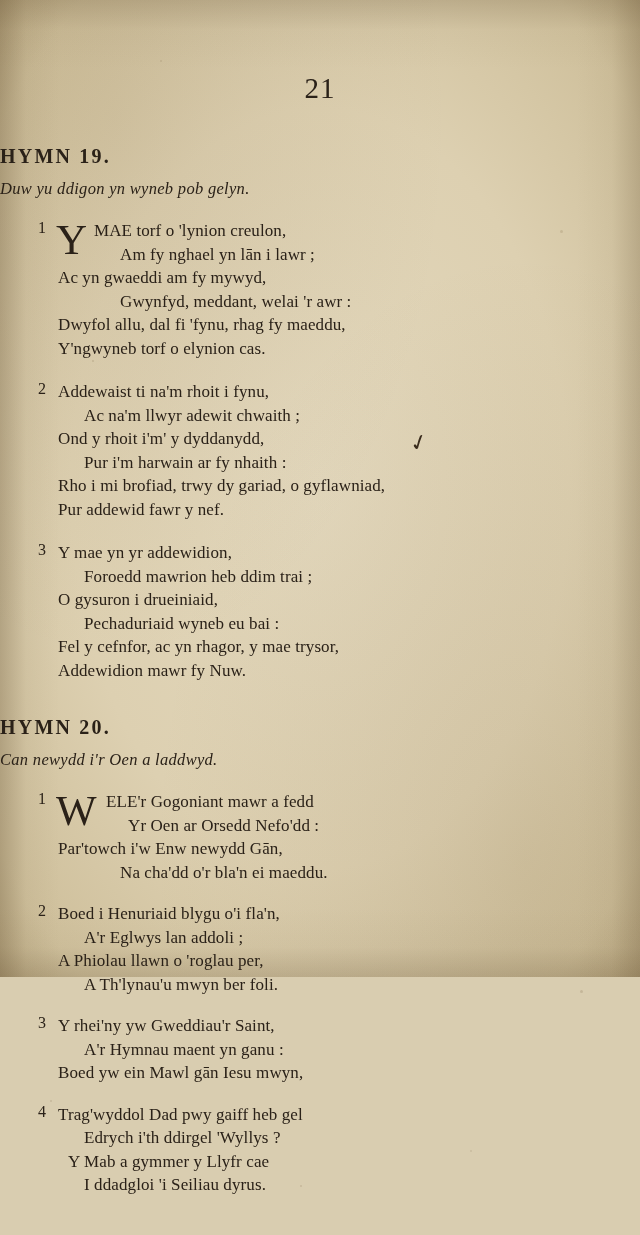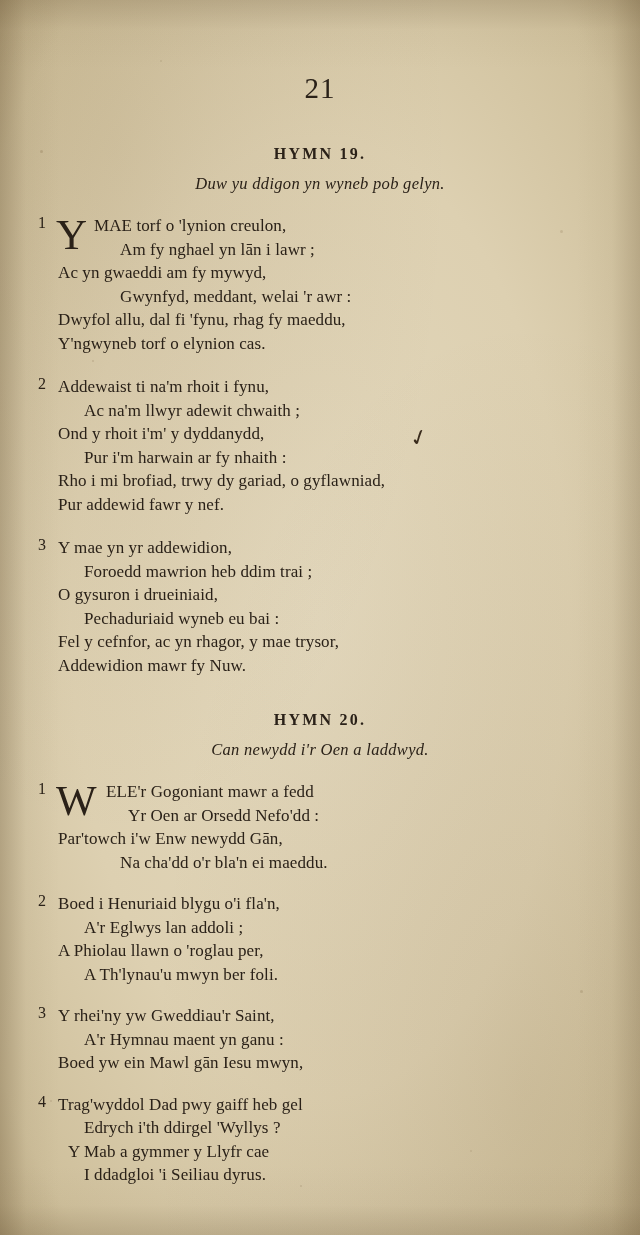--- a/index.html
+++ b/index.html
@@ -9,21 +9,21 @@
   body {
     width: 640px;
     height: 1235px;
     background: #d9cdb0;
     font-family: "Liberation Serif", serif;
     overflow: hidden;
   }
   .page {
     position: relative;
     width: 640px;
-    height: 1235px;
+    height: 977px;
     background:
       radial-gradient(ellipse at 18% 12%, rgba(120,95,55,0.10) 0%, rgba(120,95,55,0) 45%),
       radial-gradient(ellipse at 82% 88%, rgba(120,95,55,0.12) 0%, rgba(120,95,55,0) 50%),
       radial-gradient(ellipse at 50% 50%, #e3d8bd 0%, #ddd0b1 55%, #cfc09c 88%, #bfae88 100%);
     box-sizing: border-box;
   }
   .edge-shade {
     position: absolute;
     inset: 0;
     pointer-events: none;
@@ -47,29 +47,28 @@
     color: #2a2118;
   }
   .page-number {
     text-align: center;
     font-size: 29px;
     letter-spacing: 1px;
     margin-top: 72px;
     font-family: "Liberation Serif", serif;
   }
   .hymn-title {
-    text-align: center;
-    font-size: 16px;
+    font-size: 20px;
     font-weight: bold;
     letter-spacing: 2.2px;
     margin-top: 40px;
     font-family: "Liberation Serif", serif;
   }
   .hymn-subtitle {
-    text-align: center;
+    text-align: left;
     font-size: 16.5px;
     font-style: italic;
     margin-top: 11px;
     letter-spacing: 0.3px;
   }
   .stanzas {
     margin-top: 14px;
   }
   .stanza {
     position: relative;

